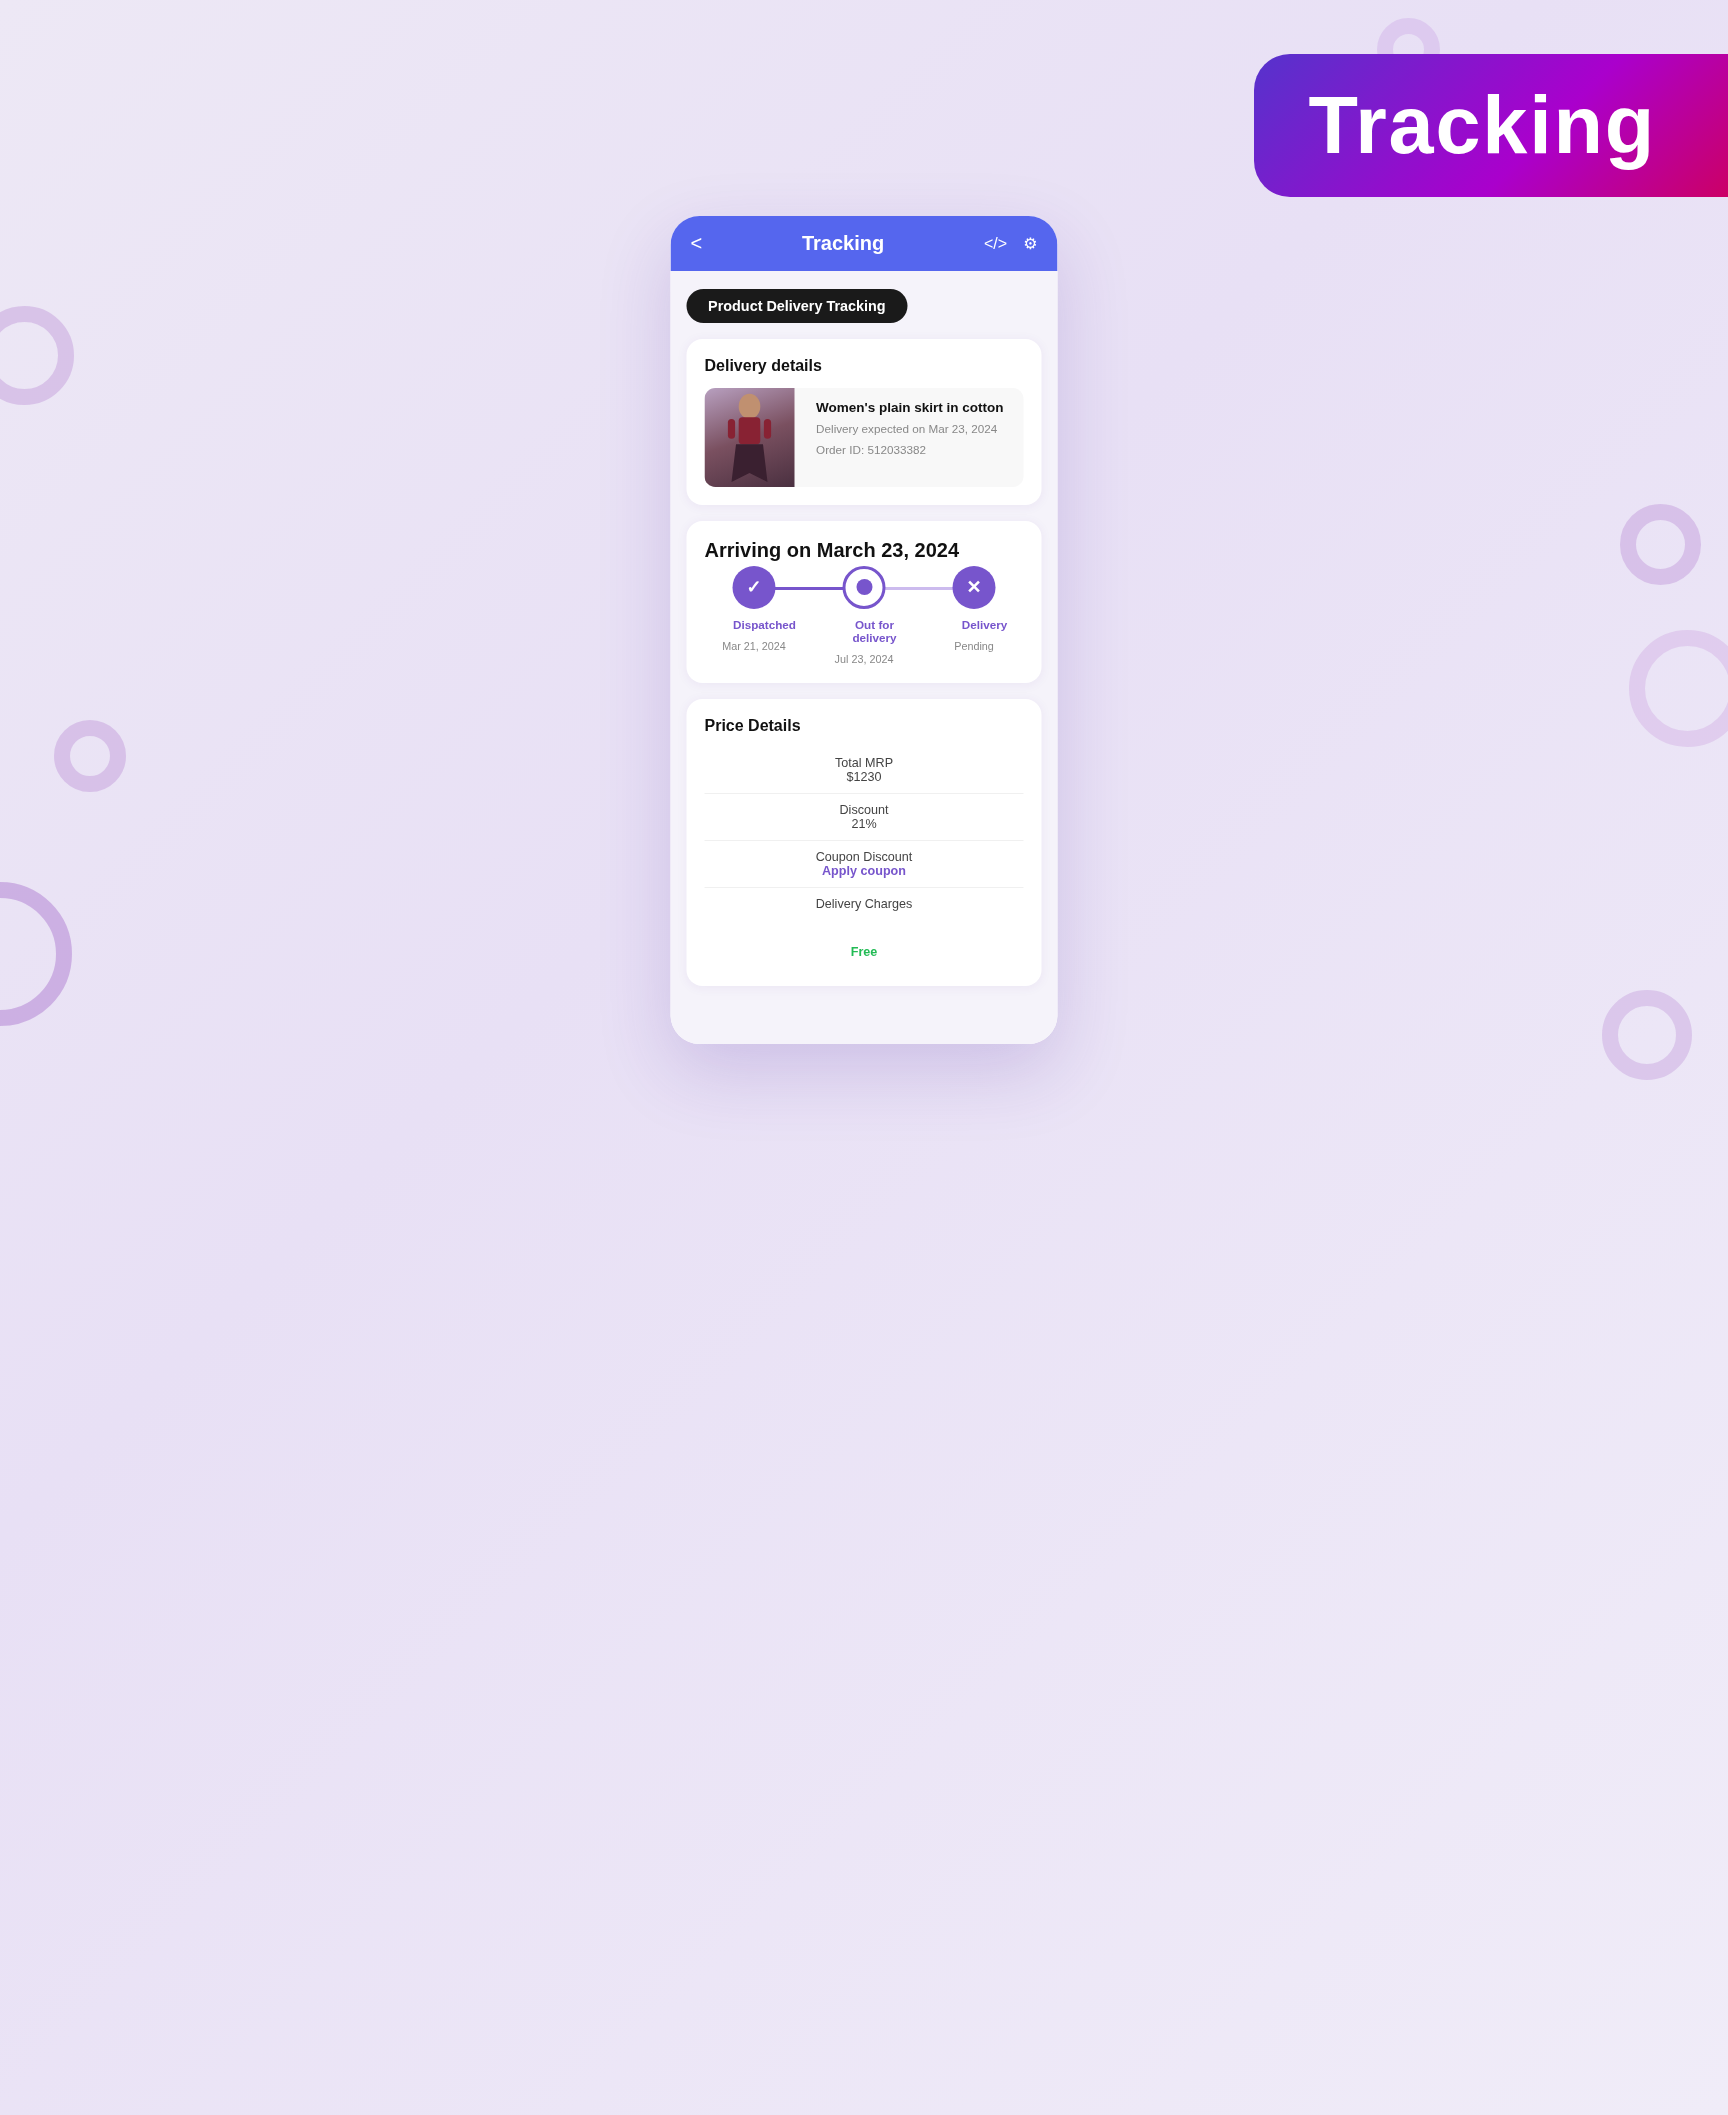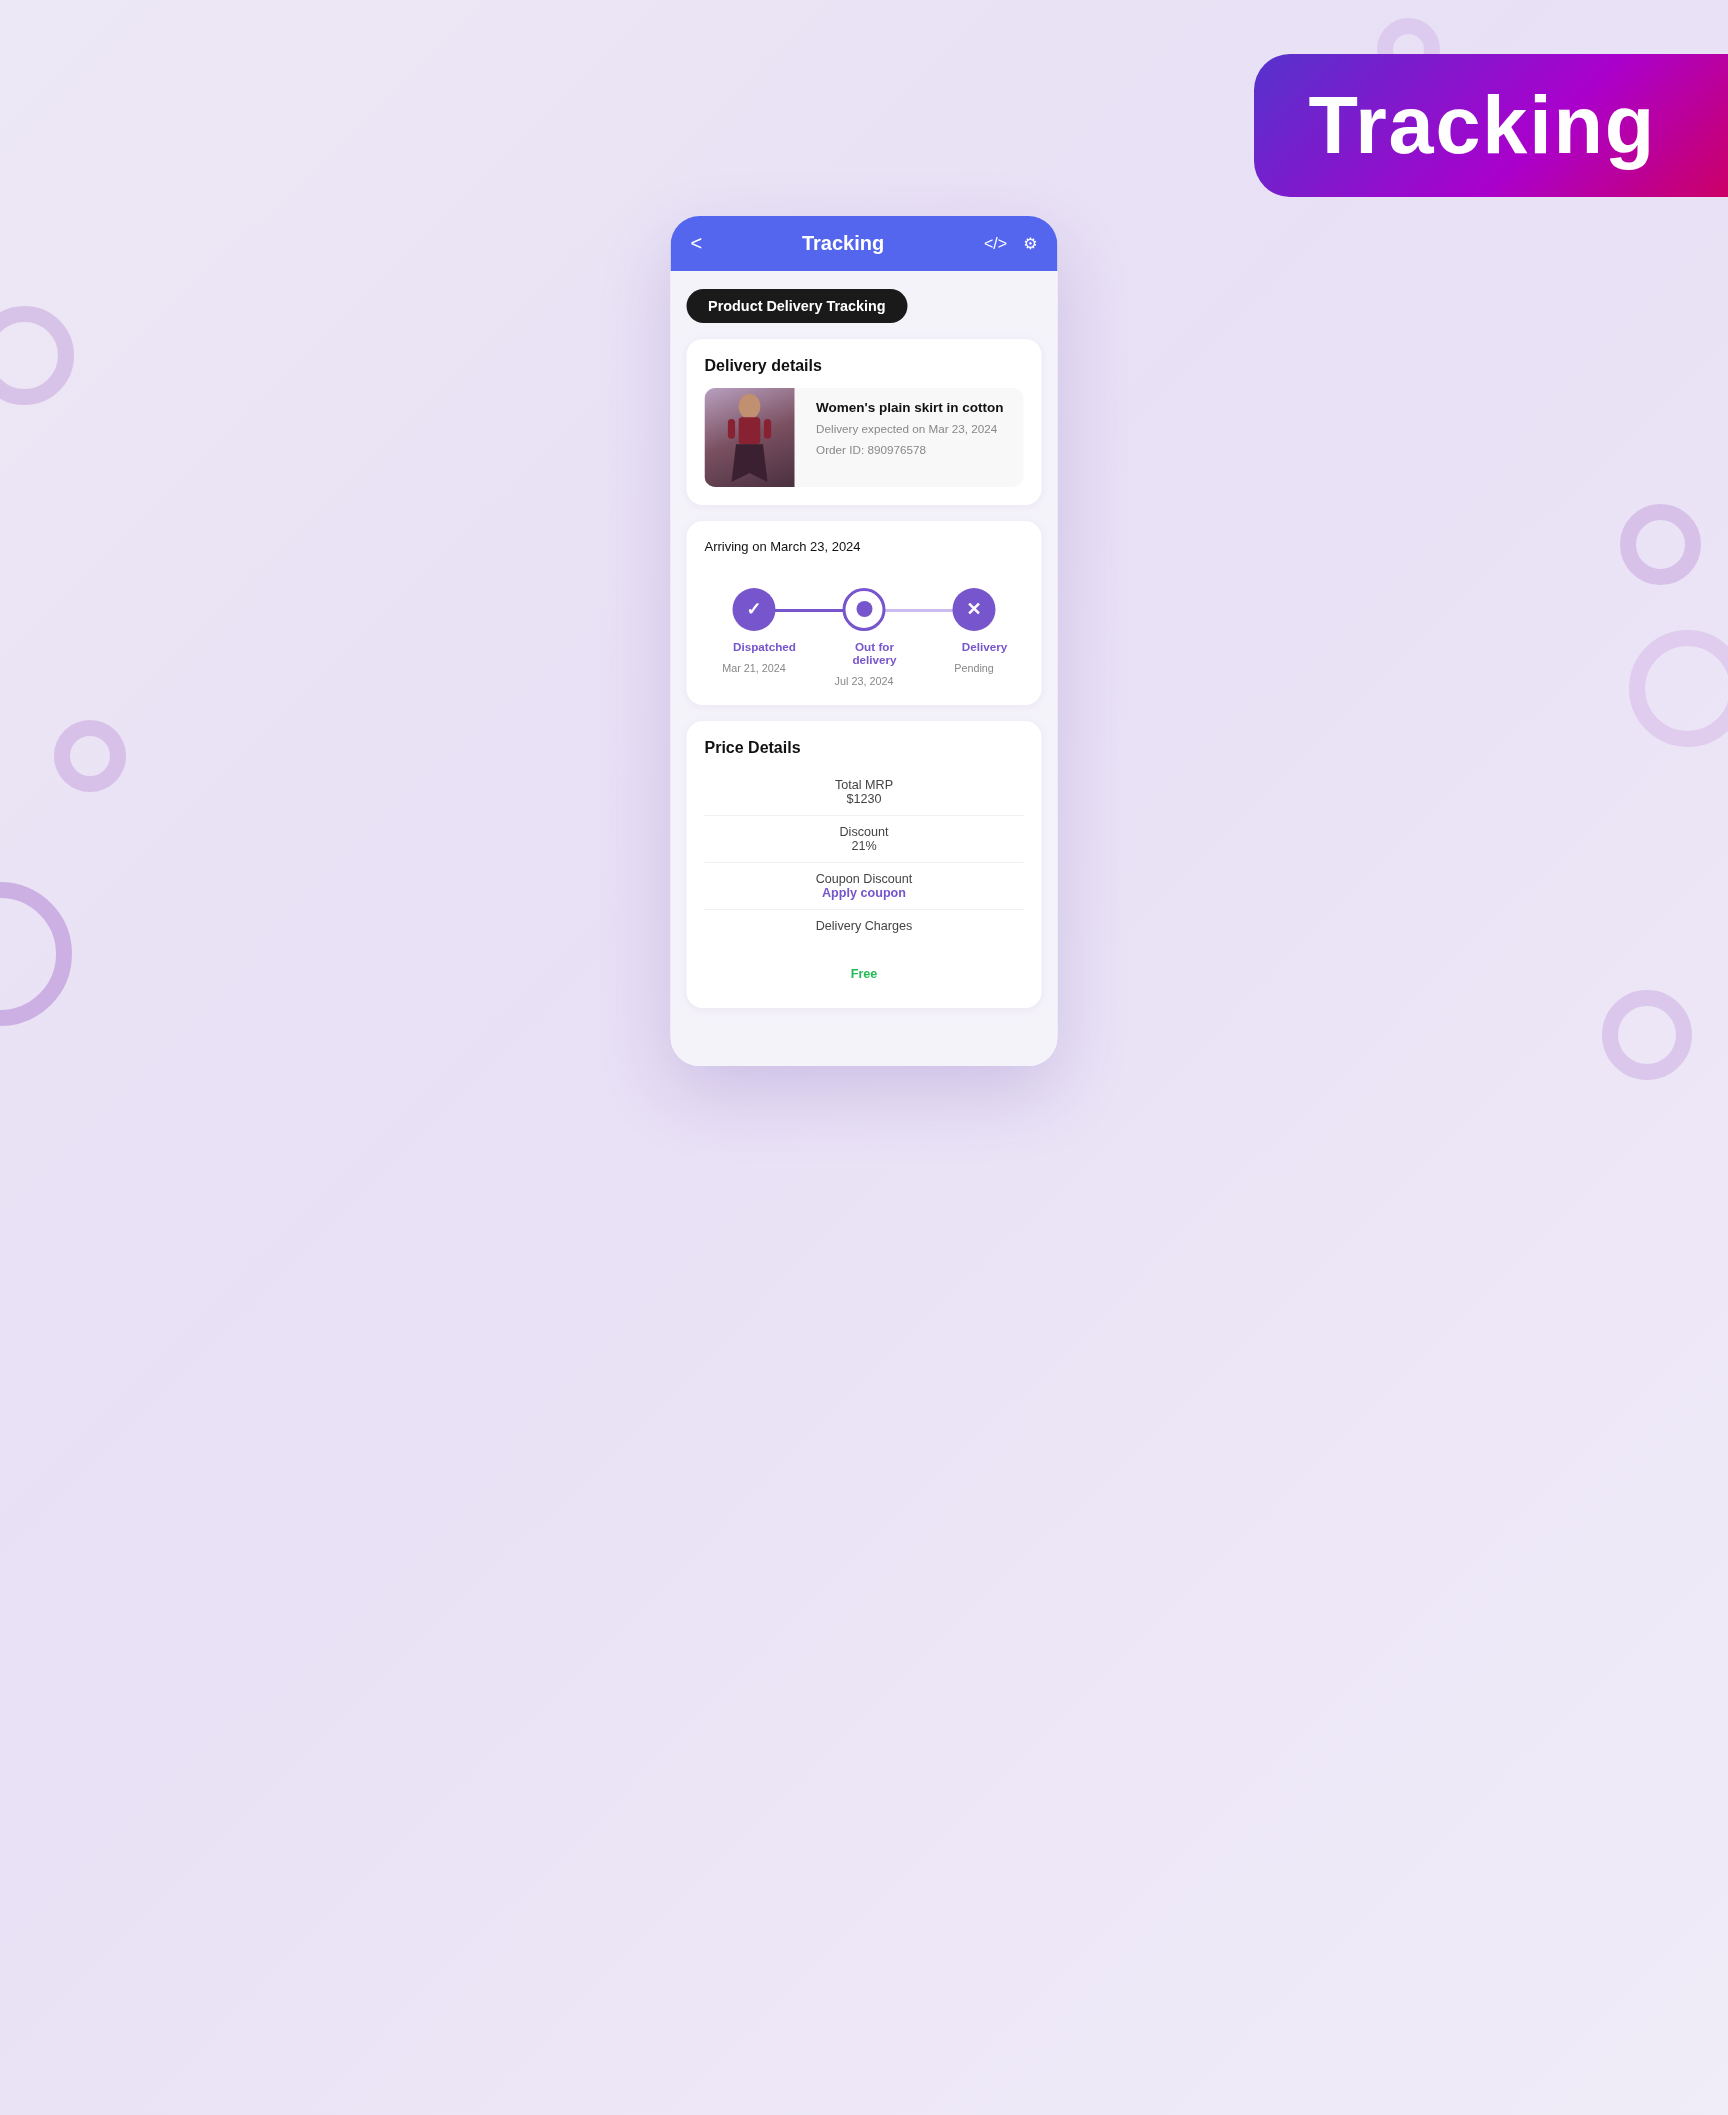--- a/index.html
+++ b/index.html
@@ -144,24 +144,24 @@
       font-size: 11.7px;
       color: #888;
     }
     .product-order-id {
       font-size: 11.7px;
       color: #888;
     }
 
     
     .arriving-label {
-      font-size: 13px;
-      font-weight: 400;
+      font-size: 20px;
+      font-weight: 700;
       color: #111;
-      margin-bottom: 34px;
+      margin-bottom: 4px;
     }
 
     
     .timeline {
       display: flex;
       align-items: flex-start;
       justify-content: space-between;
       padding: 0 9px;
       position: relative;
     }
@@ -286,21 +286,21 @@
             <ellipse cx="40" cy="16" rx="12" ry="14" fill="#c09070"></ellipse>
             <rect x="28" y="28" width="24" height="30" rx="4" fill="#882233"></rect>
             <polygon points="25,58 20,100 40,90 60,100 55,58" fill="#3a2030"></polygon>
             <rect x="16" y="30" width="8" height="22" rx="4" fill="#882233"></rect>
             <rect x="56" y="30" width="8" height="22" rx="4" fill="#882233"></rect>
           </svg>
         </div>
         <div class="product-info">
           <div class="product-name">Women's plain skirt in cotton</div>
           <div class="product-delivery">Delivery expected on Mar 23, 2024</div>
-          <div class="product-order-id">Order ID: 890976578</div>
+          <div class="product-order-id">Order ID: 512033382</div>
         </div>
       </div>
     </div>
 
     
     <div class="card">
       <div class="arriving-label">Arriving on March 23, 2024</div>
 
       <div class="timeline" style="position:relative;">
 

